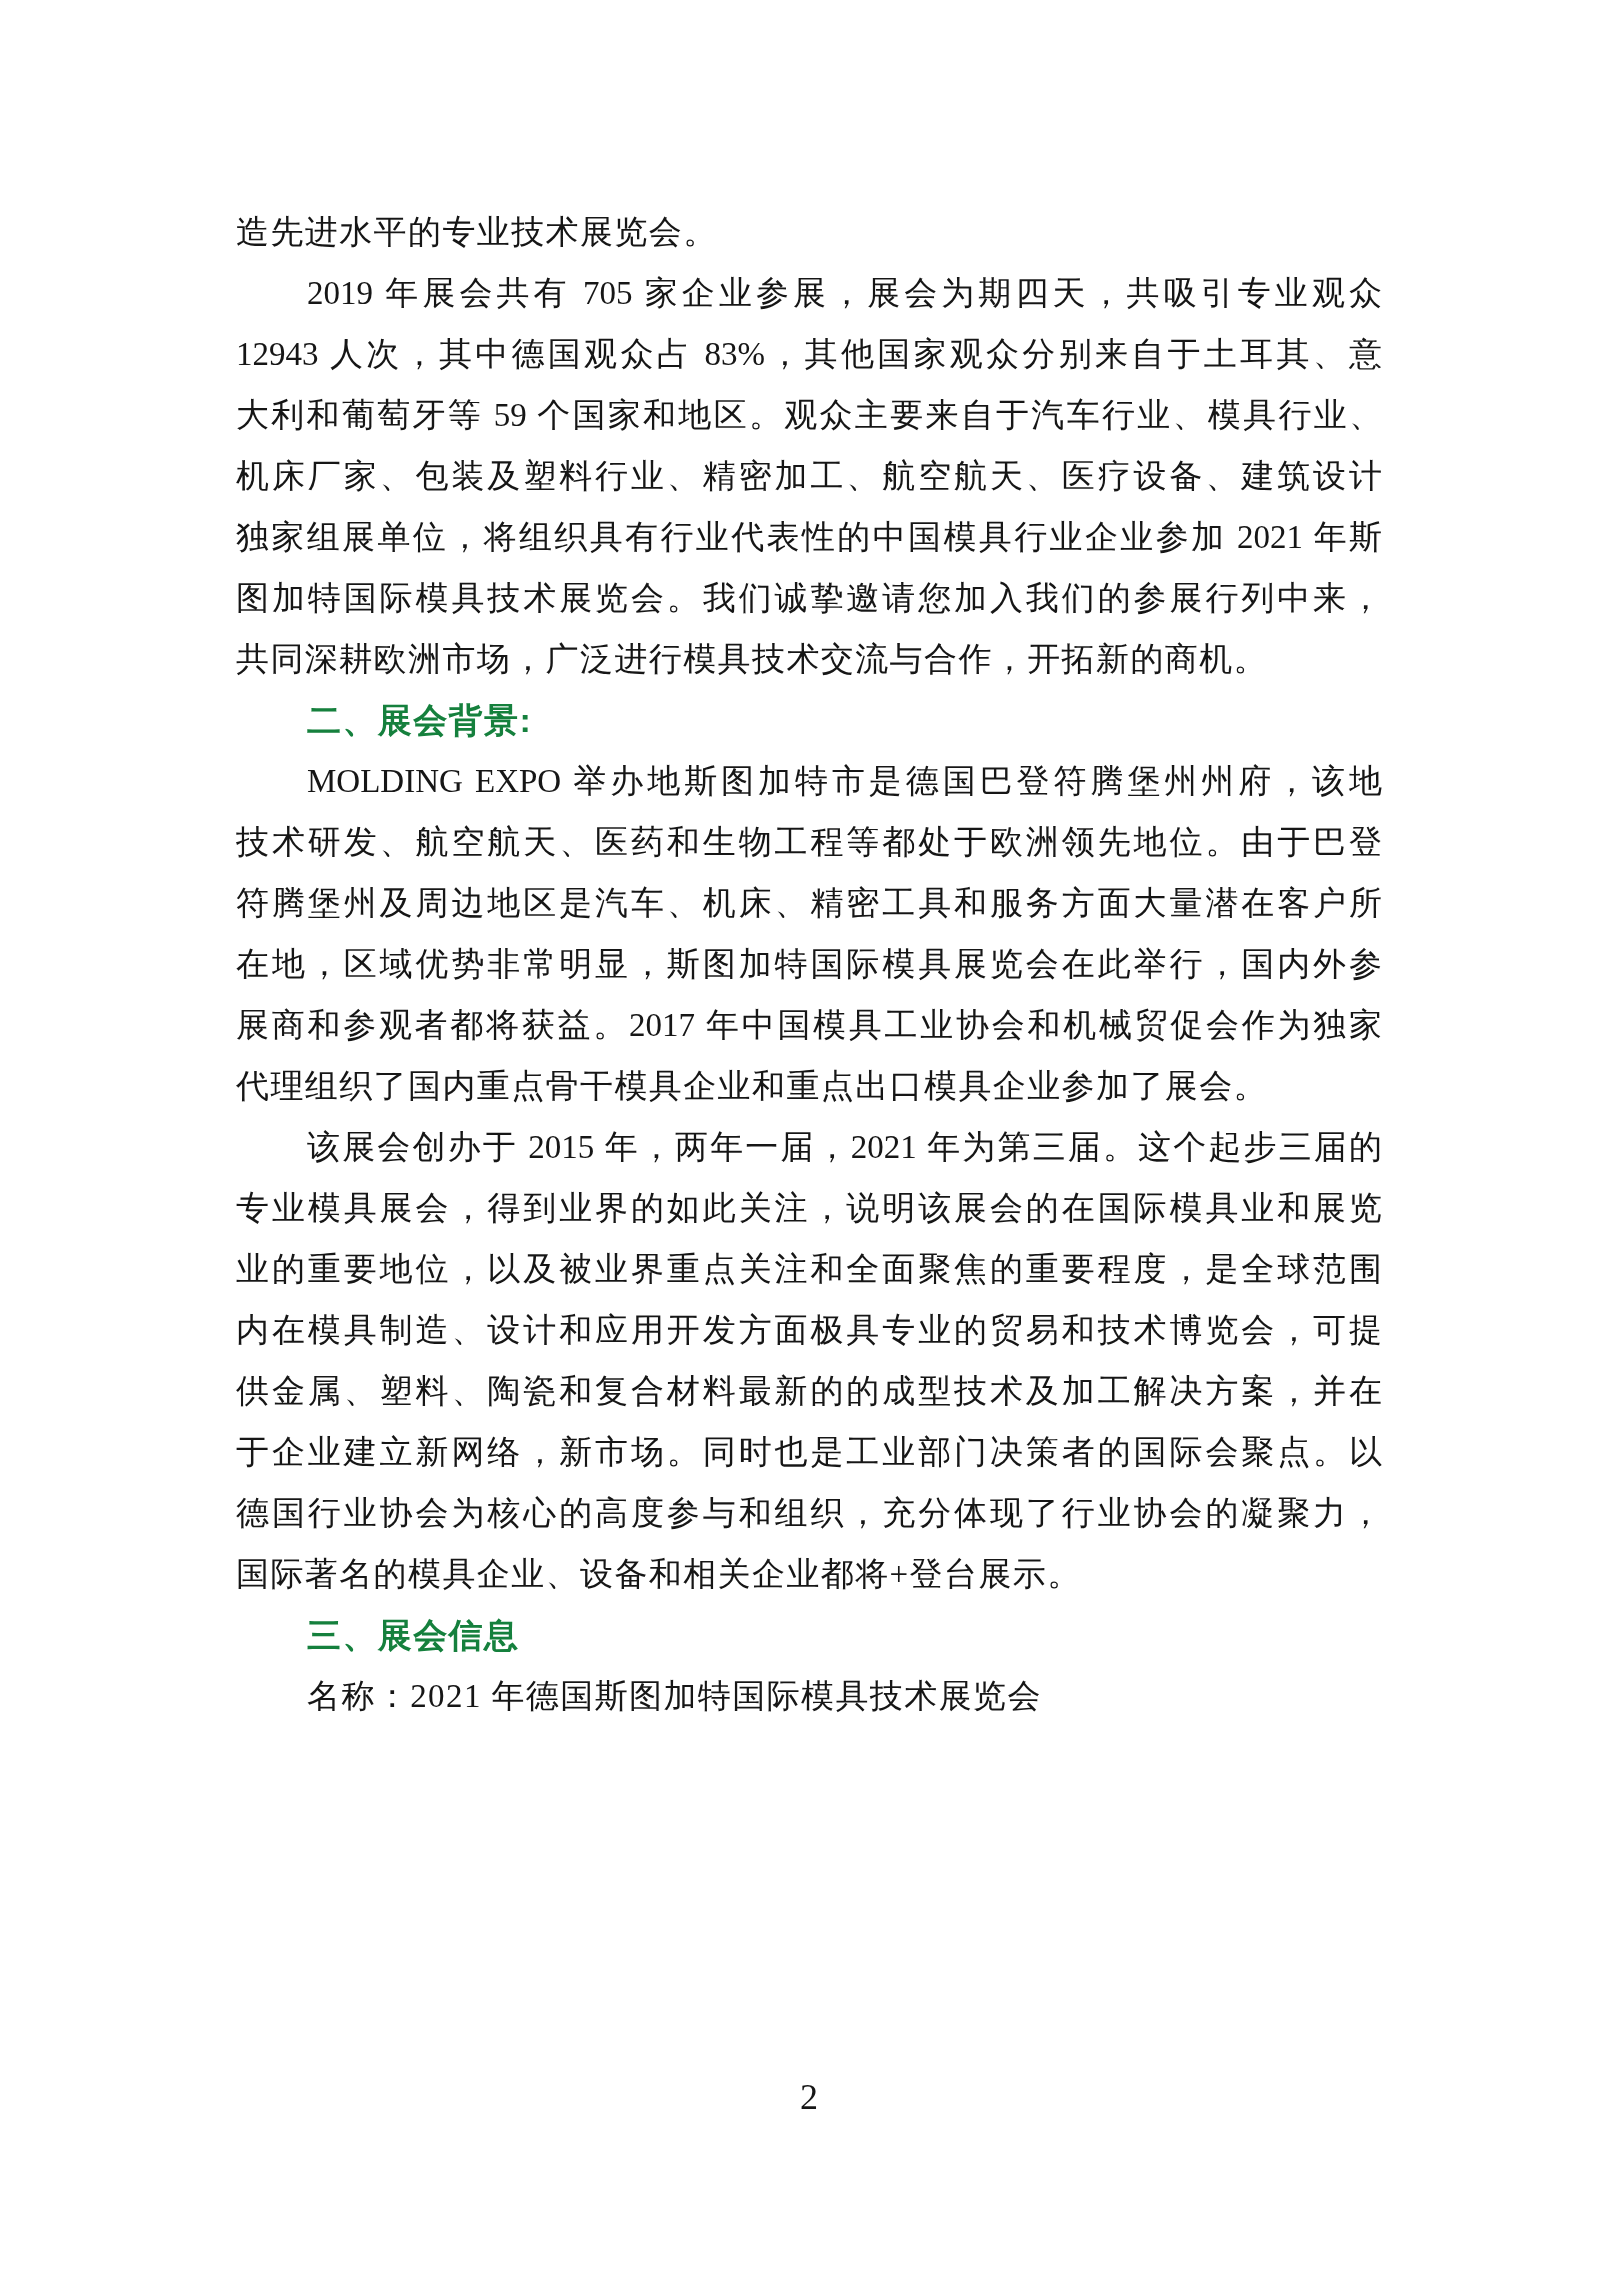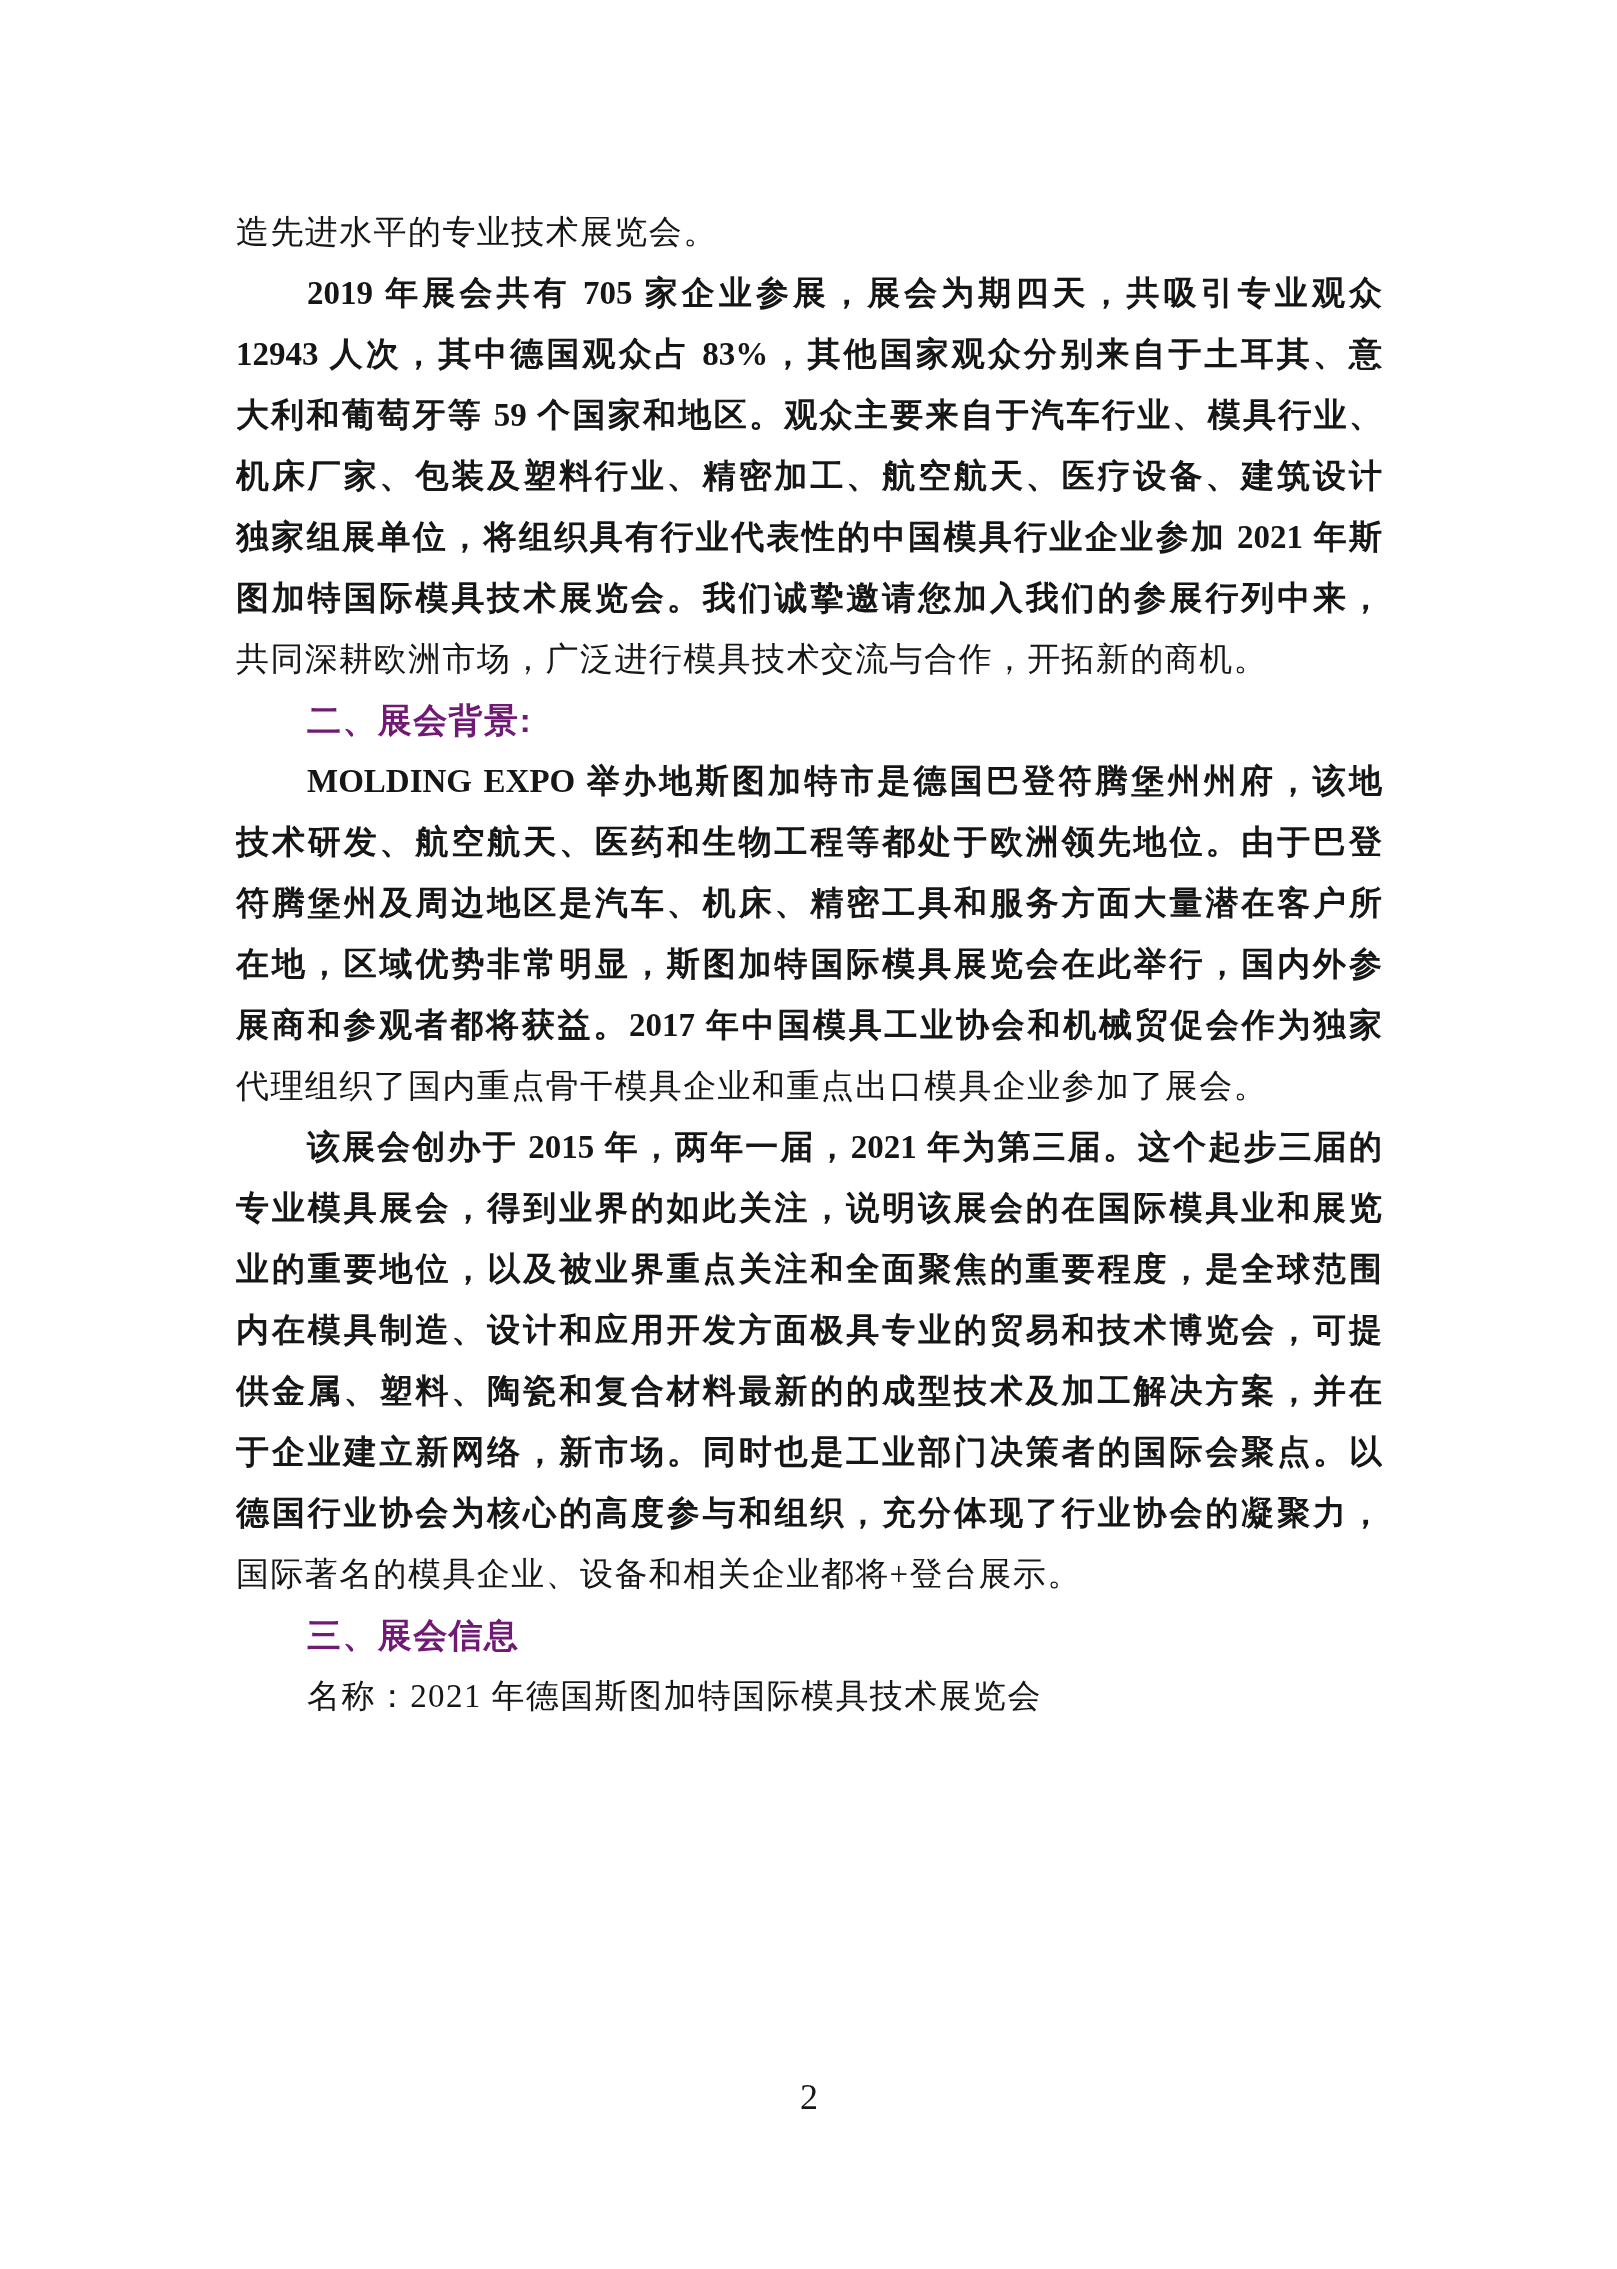--- a/index.html
+++ b/index.html
@@ -26,37 +26,36 @@
     height: 61px;
     line-height: 61px;
     font-size: 33px;
     overflow: hidden;
   }
   
   .just {
     text-align: justify;
     text-align-last: justify;
     text-justify: inter-character;
-    font-weight: bold;
   }
   
   .final {
     text-align: left;
     text-align-last: left;
     letter-spacing: 1.4px;
   }
   
   .indent {
     padding-left: 71px;
   }
   .heading {
     font-family: "Liberation Sans", "DejaVu Sans", sans-serif;
     font-weight: 700;
     font-size: 34px;
-    color: #701a75;
+    color: #15803d;
   }
   .page-number {
     position: absolute;
     top: 2079px;
     left: 0;
     width: 1618px;
     text-align: center;
     font-size: 36px;
     line-height: 36px;
     color: #161616;

